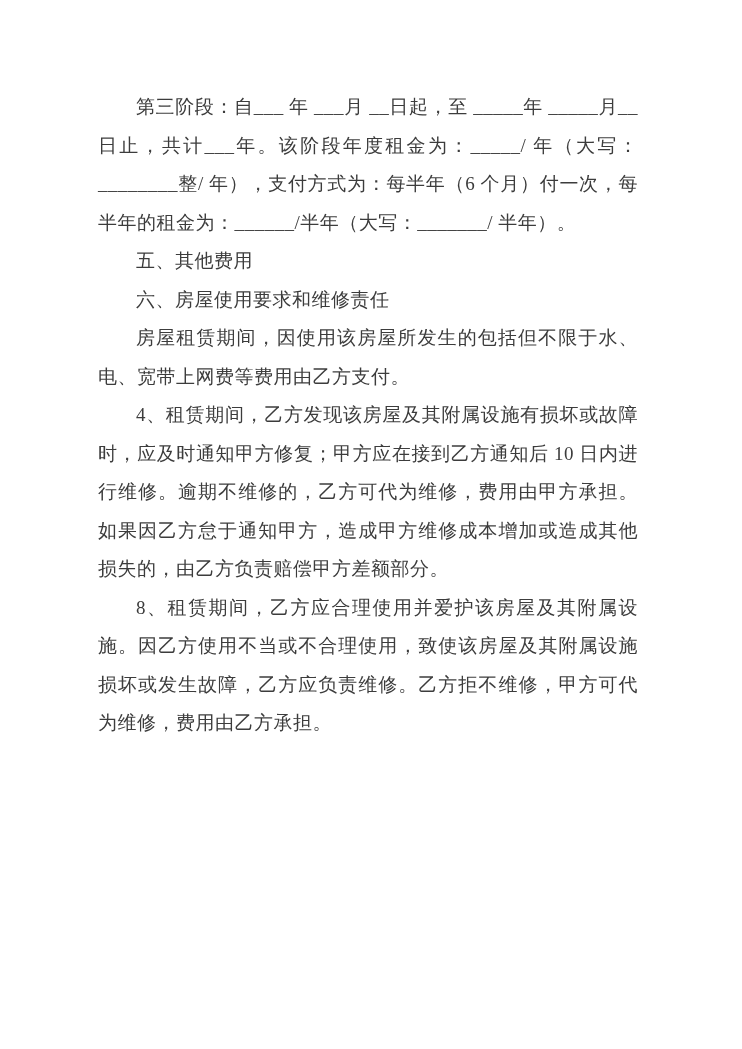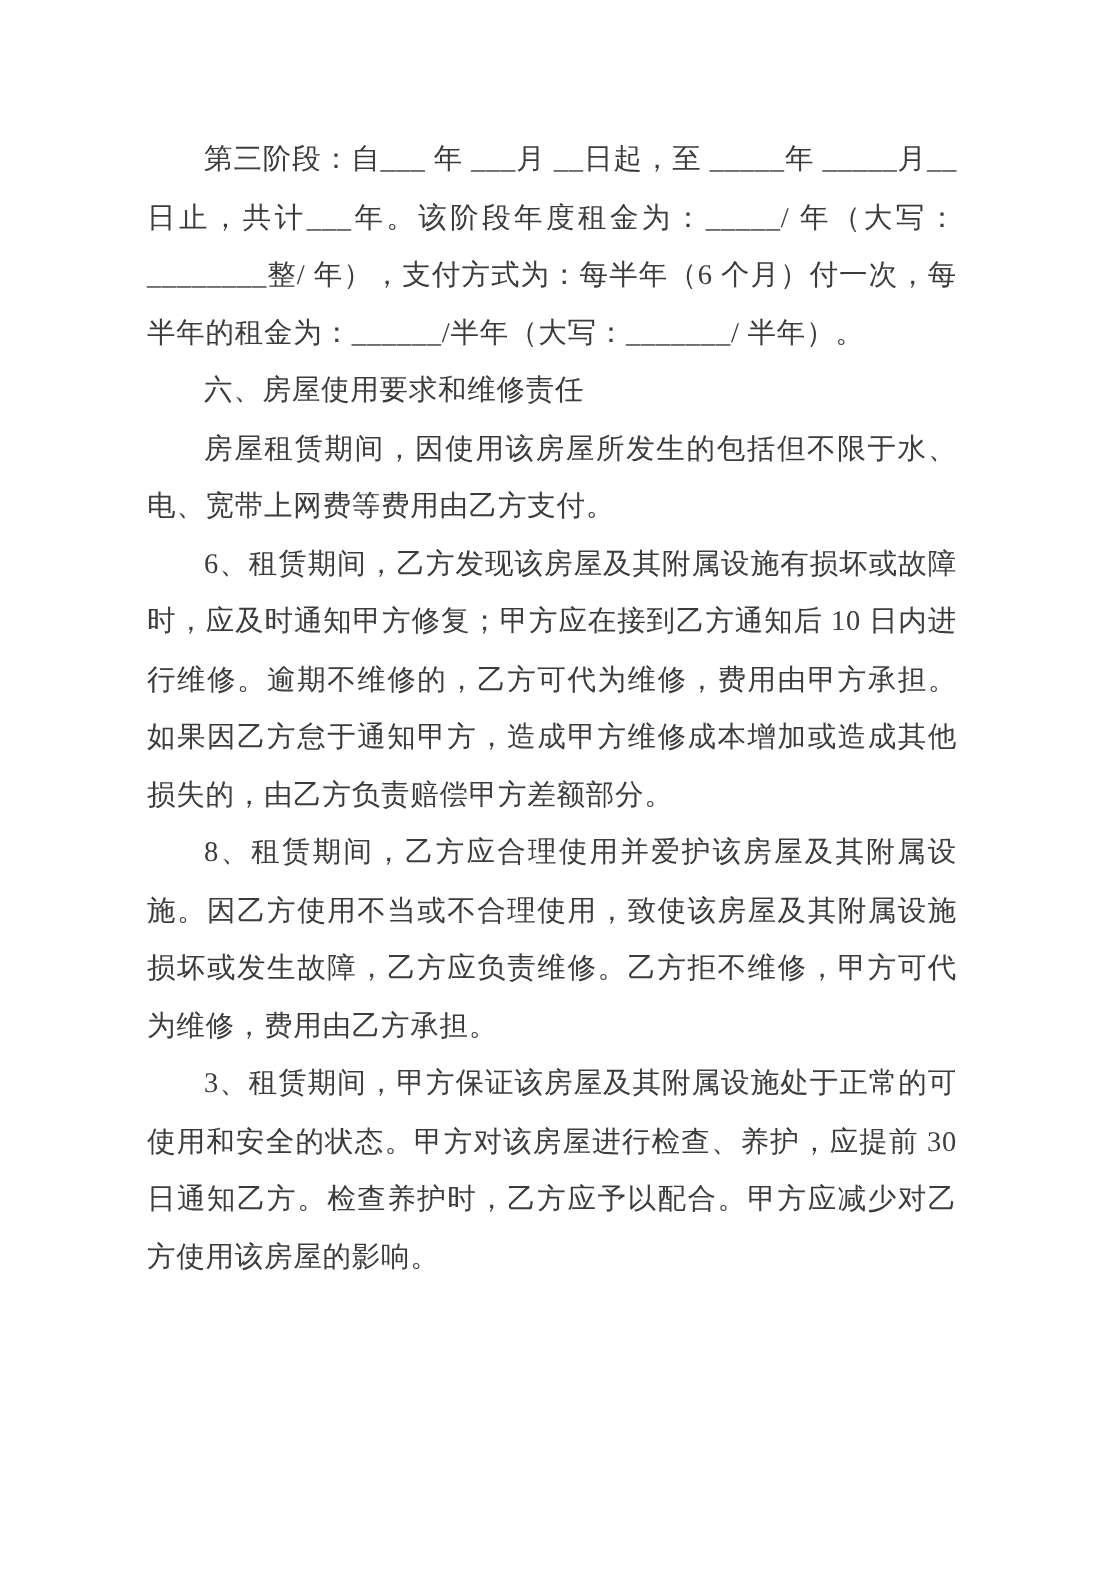--- a/index.html
+++ b/index.html
@@ -59,25 +59,25 @@
     margin-top: 10px;
   }
 </style>
 </head>
 <body>
 
 <div class="page">
 
   <div class="doc">
     <p class="para">第三阶段：自___ 年 ___月 __日起，至 _____年 _____月__日止，共计___年。该阶段年度租金为：_____/ 年（大写：________整/ 年），支付方式为：每半年（6 个月）付一次，每半年的租金为：______/半年（大写：_______/ 半年）。</p>
+    <p class="para">五、其他费用</p>
     <p class="para">六、房屋使用要求和维修责任</p>
     <p class="para">房屋租赁期间，因使用该房屋所发生的包括但不限于水、电、宽带上网费等费用由乙方支付。</p>
-    <p class="para">6、租赁期间，乙方发现该房屋及其附属设施有损坏或故障时，应及时通知甲方修复；甲方应在接到乙方通知后 10 日内进行维修。逾期不维修的，乙方可代为维修，费用由甲方承担。如果因乙方怠于通知甲方，造成甲方维修成本增加或造成其他损失的，由乙方负责赔偿甲方差额部分。</p>
+    <p class="para">4、租赁期间，乙方发现该房屋及其附属设施有损坏或故障时，应及时通知甲方修复；甲方应在接到乙方通知后 10 日内进行维修。逾期不维修的，乙方可代为维修，费用由甲方承担。如果因乙方怠于通知甲方，造成甲方维修成本增加或造成其他损失的，由乙方负责赔偿甲方差额部分。</p>
     <p class="para">8、租赁期间，乙方应合理使用并爱护该房屋及其附属设施。因乙方使用不当或不合理使用，致使该房屋及其附属设施损坏或发生故障，乙方应负责维修。乙方拒不维修，甲方可代为维修，费用由乙方承担。</p>
-    <p class="para">3、租赁期间，甲方保证该房屋及其附属设施处于正常的可使用和安全的状态。甲方对该房屋进行检查、养护，应提前 30 日通知乙方。检查养护时，乙方应予以配合。甲方应减少对乙方使用该房屋的影响。</p>
   </div>
 
   <div class="watermark">
     <div class="wm-title">简用合同</div>
     <div class="wm-sub">源文件下载无水印</div>
   </div>
 
 </div>
 
 </body></html>

